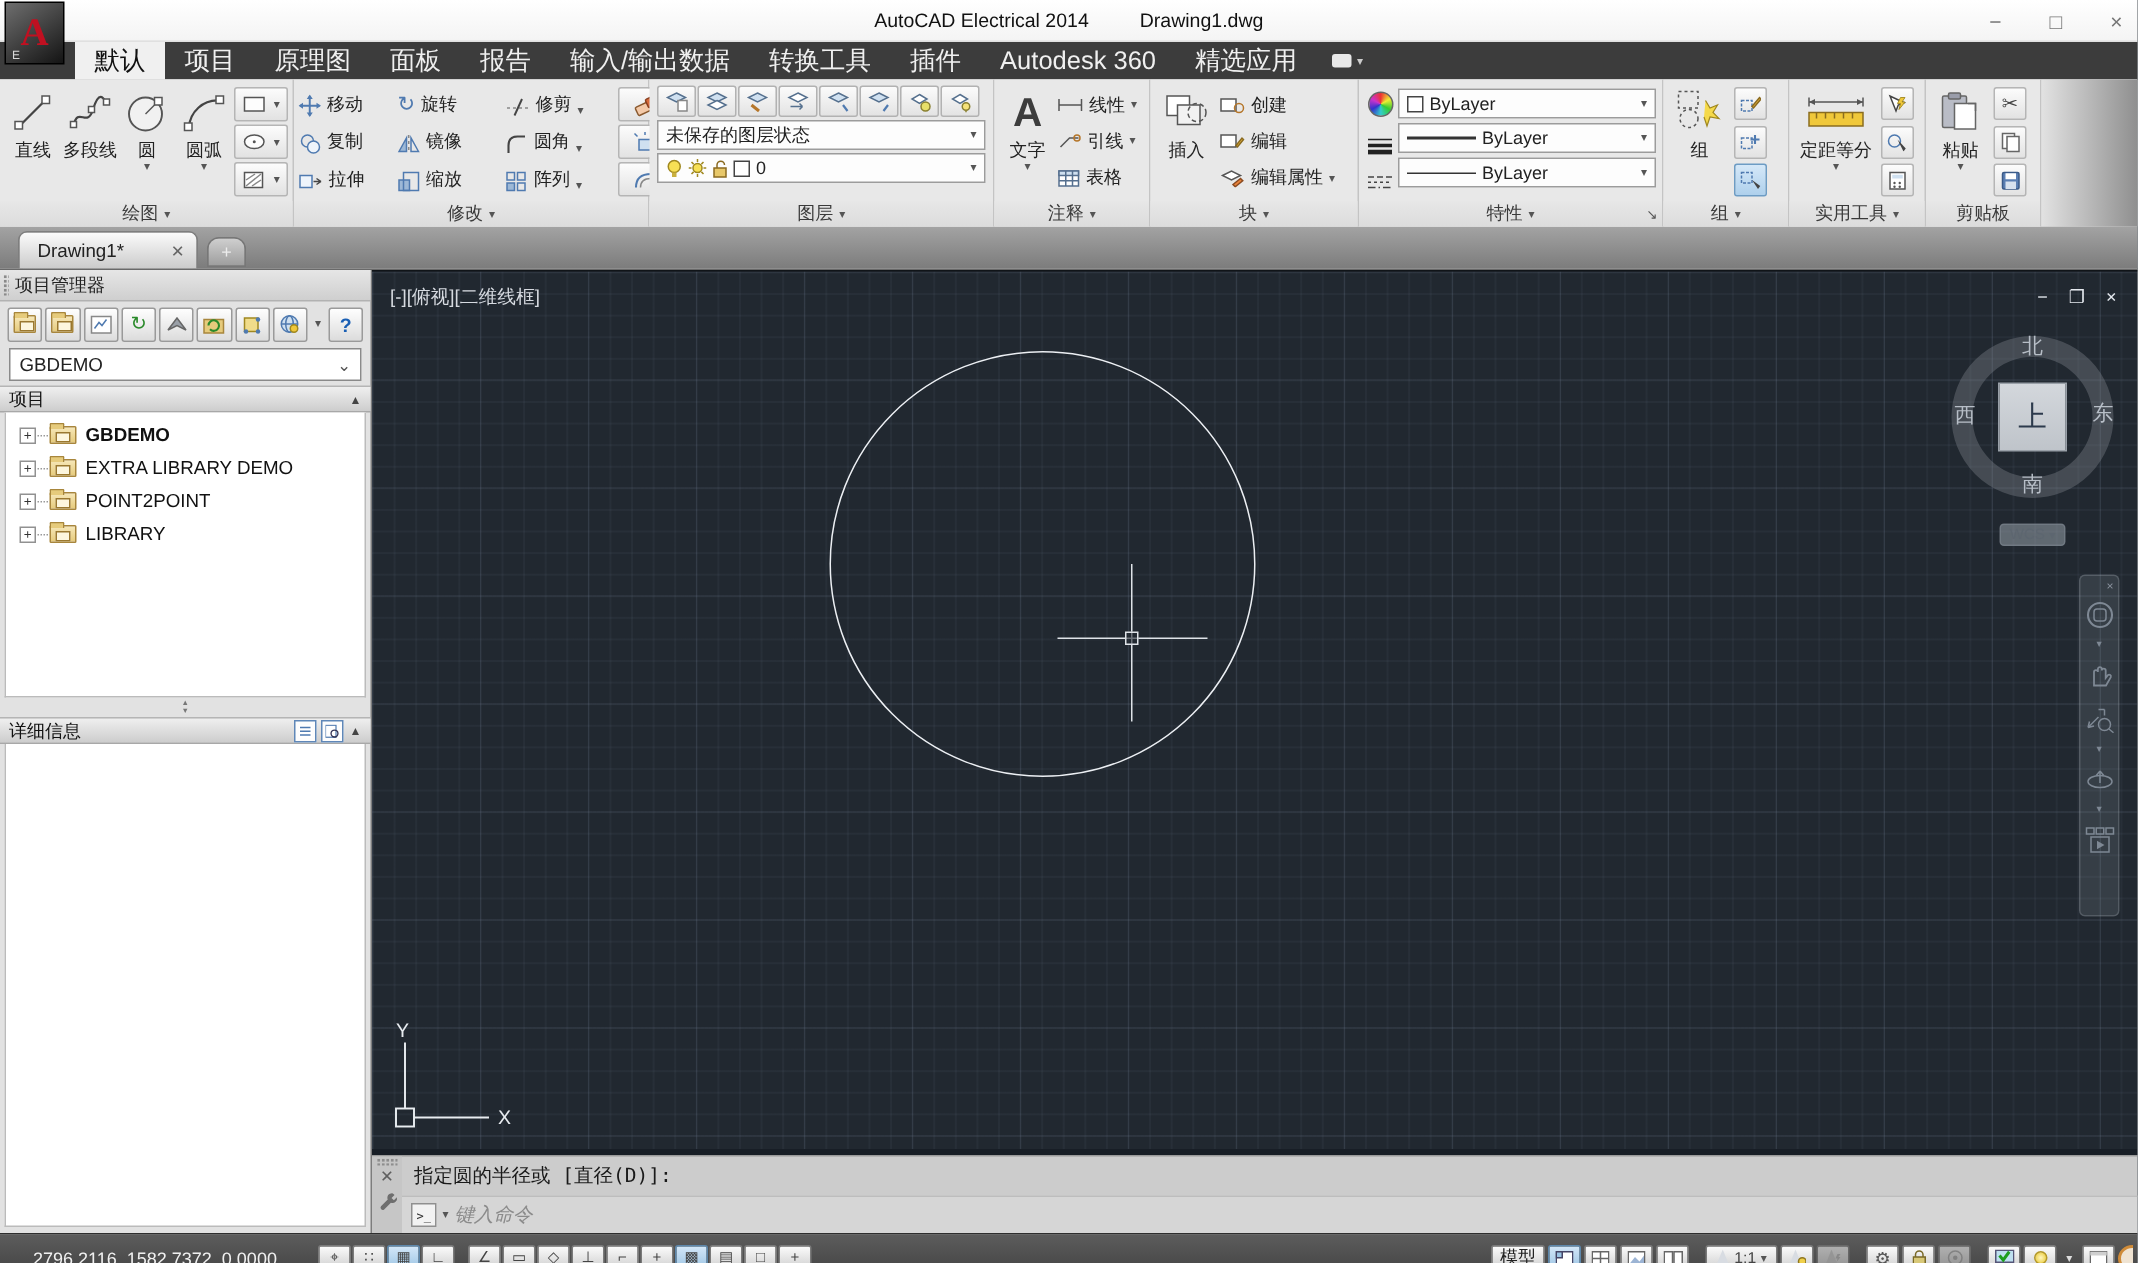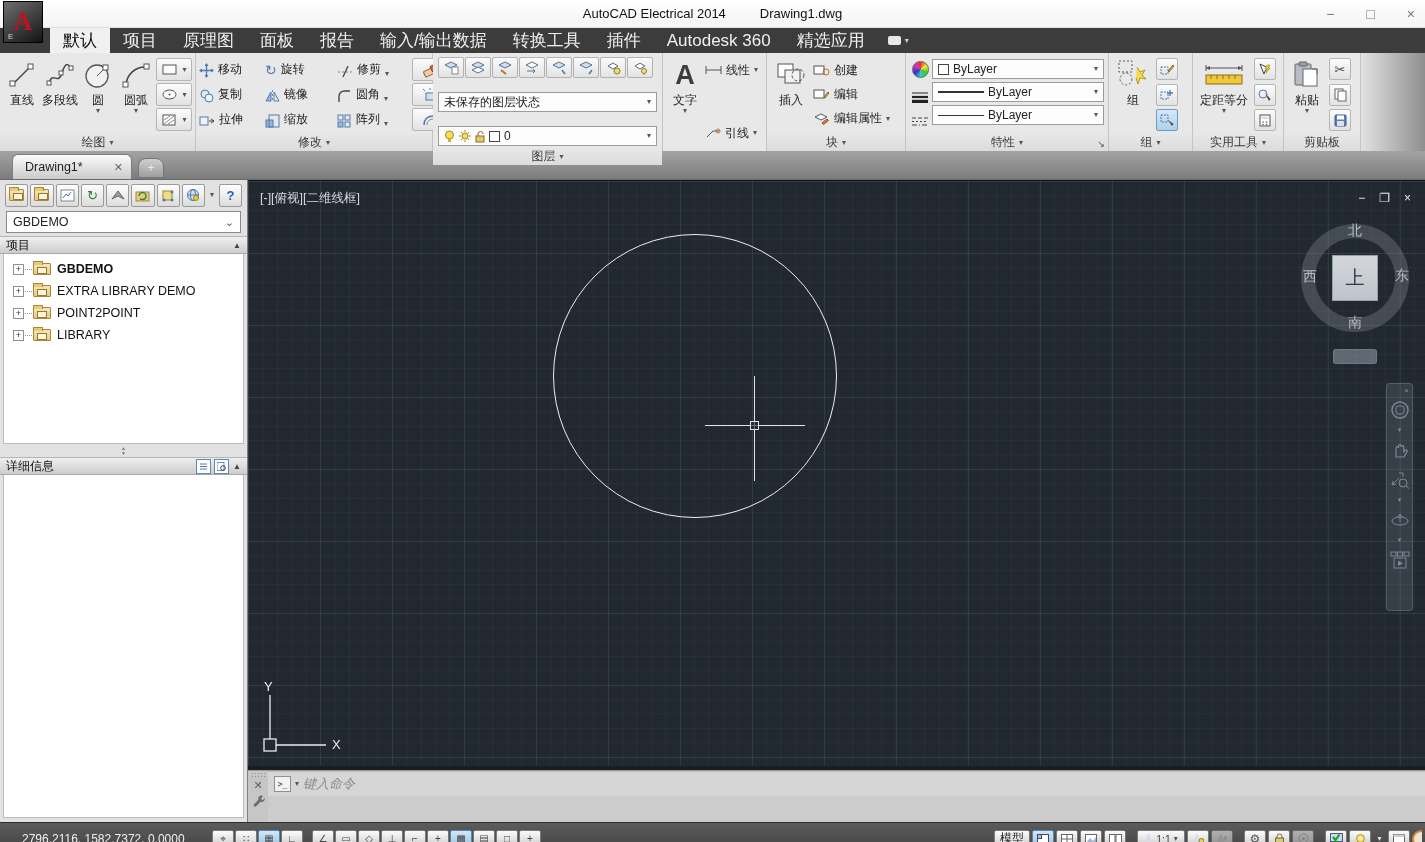--- a/index.html
+++ b/index.html
@@ -34,21 +34,21 @@
   .bb { width:46px; display:flex; flex-direction:column; align-items:center; padding-top:2px; }
   .bb .ic { height:36px; display:flex; align-items:center; justify-content:center; }
   .bb .lb { font-size:12px; line-height:14px; color:#222; white-space:nowrap; }
   .minicol { display:flex; flex-direction:column; justify-content:space-between; padding:3px 1px; }
   .mini { height:23px; min-width:36px; display:flex; align-items:center; justify-content:center; gap:3px; border:1px solid transparent; }
   .mini.btnlike { background:linear-gradient(#fcfcfc,#e2e2e2); border-color:#b5b5b5; border-radius:2px; }
 
   .modgrid { display:grid; grid-template-columns:66px 72px 74px; grid-auto-rows:25px; align-items:center; margin-top:2px; }
   .mtool { display:flex; align-items:flex-end; gap:4px; font-size:12px; color:#222; white-space:nowrap; }
 
-  .laycol { display:flex; flex-direction:column; padding:2px 2px; gap:14px; width:223px; }
+  .laycol { display:flex; flex-direction:column; padding:2px 2px; gap:2px; width:223px; }
   .layrow { display:flex; gap:1px; }
   .laybtn { width:26px; height:21px; background:linear-gradient(#fbfbfb,#e3e3e3); border:1px solid #b2b2b2; border-radius:2px; display:flex; align-items:center; justify-content:center; }
   .drop { height:20px; background:#fdfdfd; border:1px solid #9c9c9c; display:flex; align-items:center; padding:0 5px; gap:4px; font-size:12px; color:#222; }
   .drop .spacer { flex:1; }
   .chip { width:11px; height:11px; background:#fff; border:1px solid #444; }
   .aniconrow { height:24px; display:flex; align-items:center; gap:4px; font-size:12px; white-space:nowrap; }
   .pdropcol { display:flex; flex-direction:column; gap:3px; padding-top:4px; }
   .propiconcol { display:flex; flex-direction:column; align-items:center; justify-content:space-between; padding:6px 3px 8px 2px; }
   .colorwheel { width:17px; height:17px; border-radius:50%; border:1px solid #666; background:conic-gradient(#e33,#ee3,#3c3,#3cc,#33c,#c3c,#e33); }
   .lineweightbar { width:46px; height:2px; background:#333; }
@@ -445,21 +445,21 @@
     </div>
   </div>
 
   <div class="rpanel" style="width:104px;">
     <div class="rcontent">
       <div class="bb" style="width:38px;">
         <span class="ic" style="font-size:27px;font-weight:bold;color:#3d3d3d;">A</span>
         <span class="lb">文字</span>
         <span class="dd">▾</span>
       </div>
-      <div class="minicol" style="justify-content:space-around;gap:39px;">
+      <div class="minicol" style="justify-content:space-around;">
         <div class="aniconrow">
           <svg width="17" height="10">
               <path d="M1,1 V9 M16,1 V9 M1,5 H16" stroke="#555"></path>
             </svg>
           <span>线性</span>
           <span class="dd">▾</span>
         </div>
         <div class="aniconrow">
           <svg width="16" height="11">
               <path d="M2,9 L8,3 H14" fill="none" stroke="#555"></path>
@@ -703,20 +703,23 @@
     <span class="x">✕</span>
   </div>
   <div class="plustab">
     <span>+</span>
   </div>
 </div>
 
 <div class="main">
 
   <div class="palette">
+    <div class="pm-title">
+      <span>项目管理器</span>
+    </div>
     <div class="pm-toolbar">
       <div class="ptb">
           <span class="folder" style="margin:0;width:15px;"></span>
         </div>
       <div class="ptb">
           <span class="folder" style="margin:0;width:15px;"></span>
         </div>
       <div class="ptb">
           <svg width="15" height="13">
             <rect x="1" y="1" width="13" height="11" fill="#fff" stroke="#888"></rect>
@@ -910,20 +913,23 @@
 
     <div class="cmddock">
       <div class="cmdrail">
         <div class="cmdgrip"></div>
         <span class="cmdx">✕</span>
         <svg width="13" height="13">
             <path d="M9.5,1.5 a3,3 0 0 0 -3,4.2 L2,10.2 a1.5,1.5 0 0 0 2.1,2.1 L8.6,7.8 a3,3 0 0 0 4,-3.6 l-2,2 -1.6,-1.6 2,-2 a3,3 0 0 0 -1.5,-1.1" fill="#6e6e6e"></path>
           </svg>
       </div>
       <div class="cmdbody">
+        <div class="cmdhist">
+          <span>指定圆的半径或 [直径(D)]:</span>
+        </div>
         <div class="cmdinput">
           <span class="promptbox">
               <span>&gt;_</span>
             </span>
           <span class="dd">▾</span>
           <span class="cmdplaceholder">键入命令</span>
         </div>
       </div>
     </div>
   </div>

